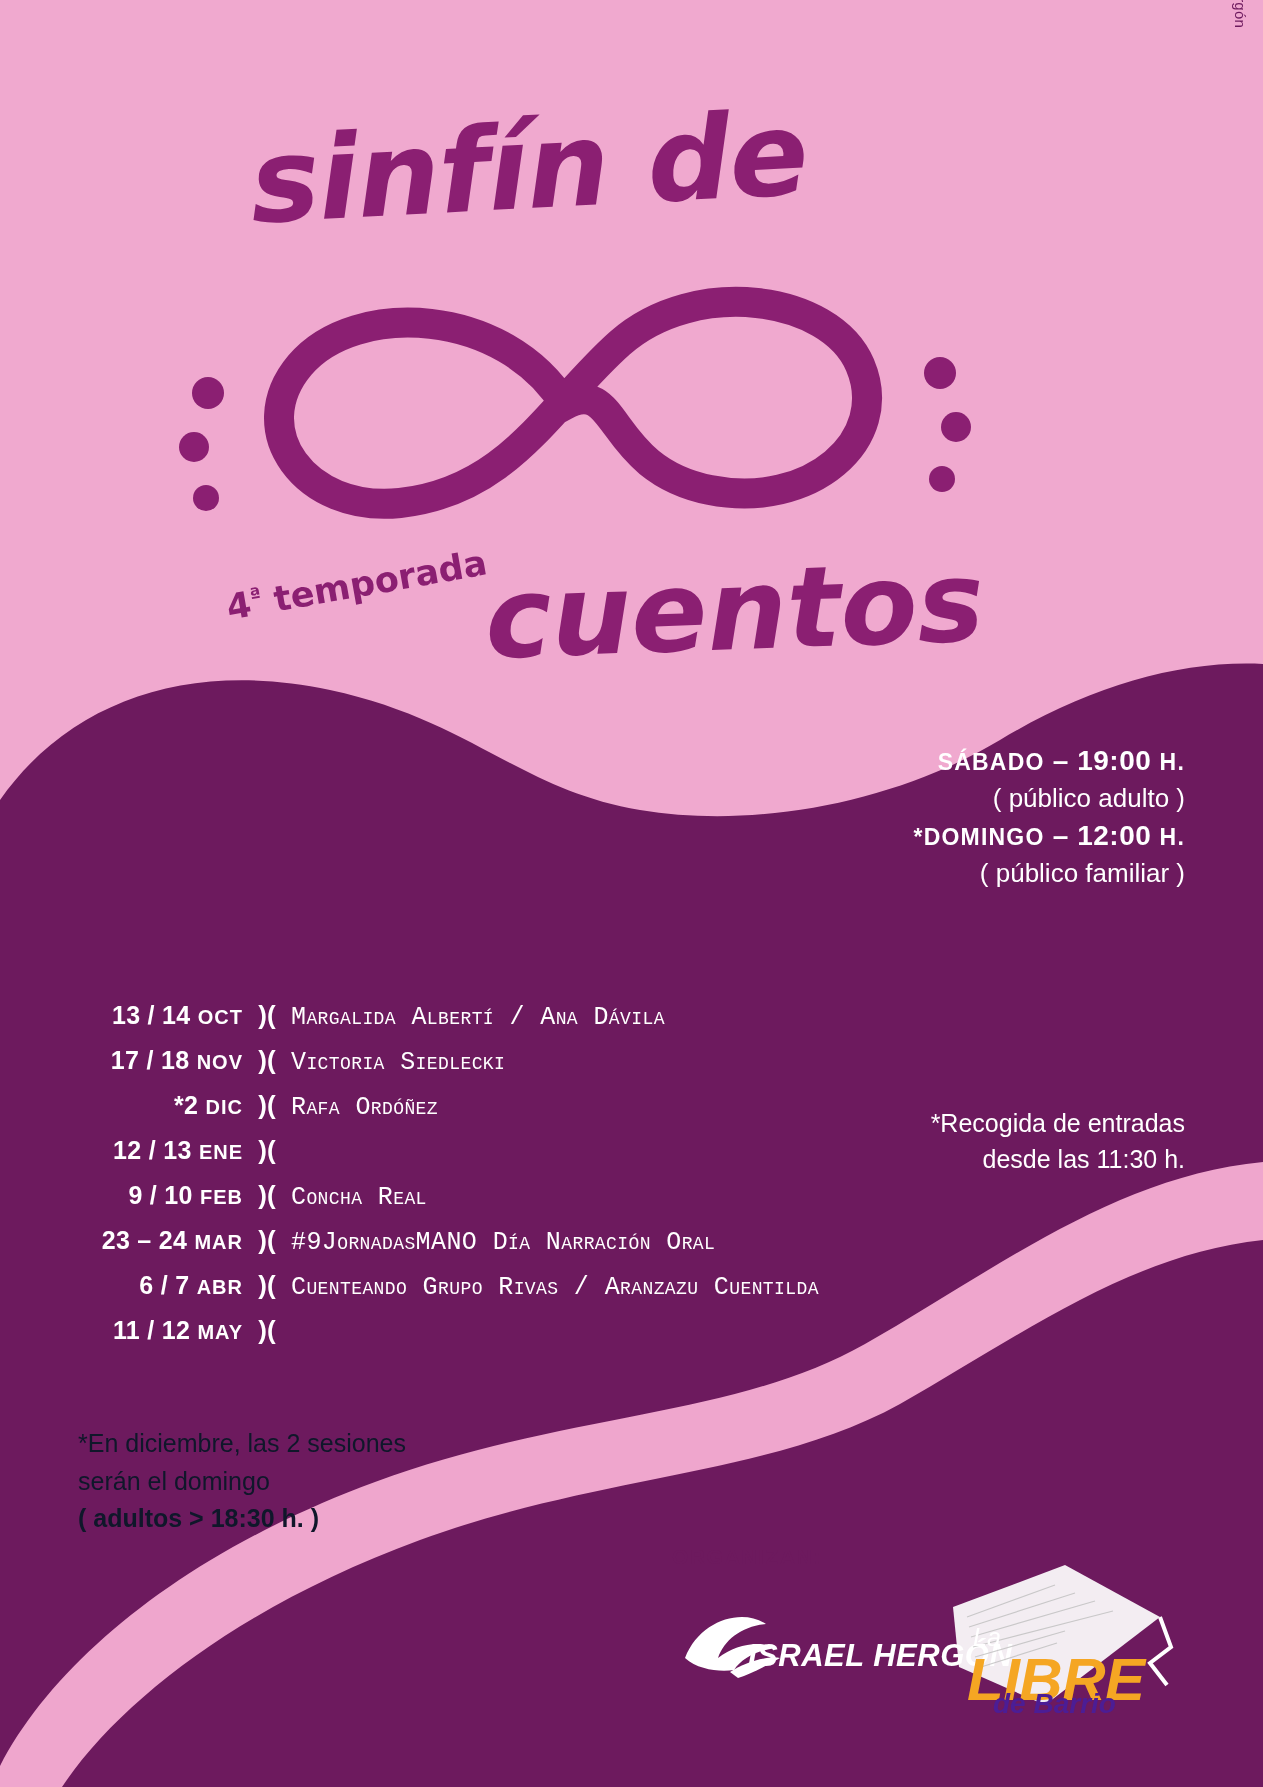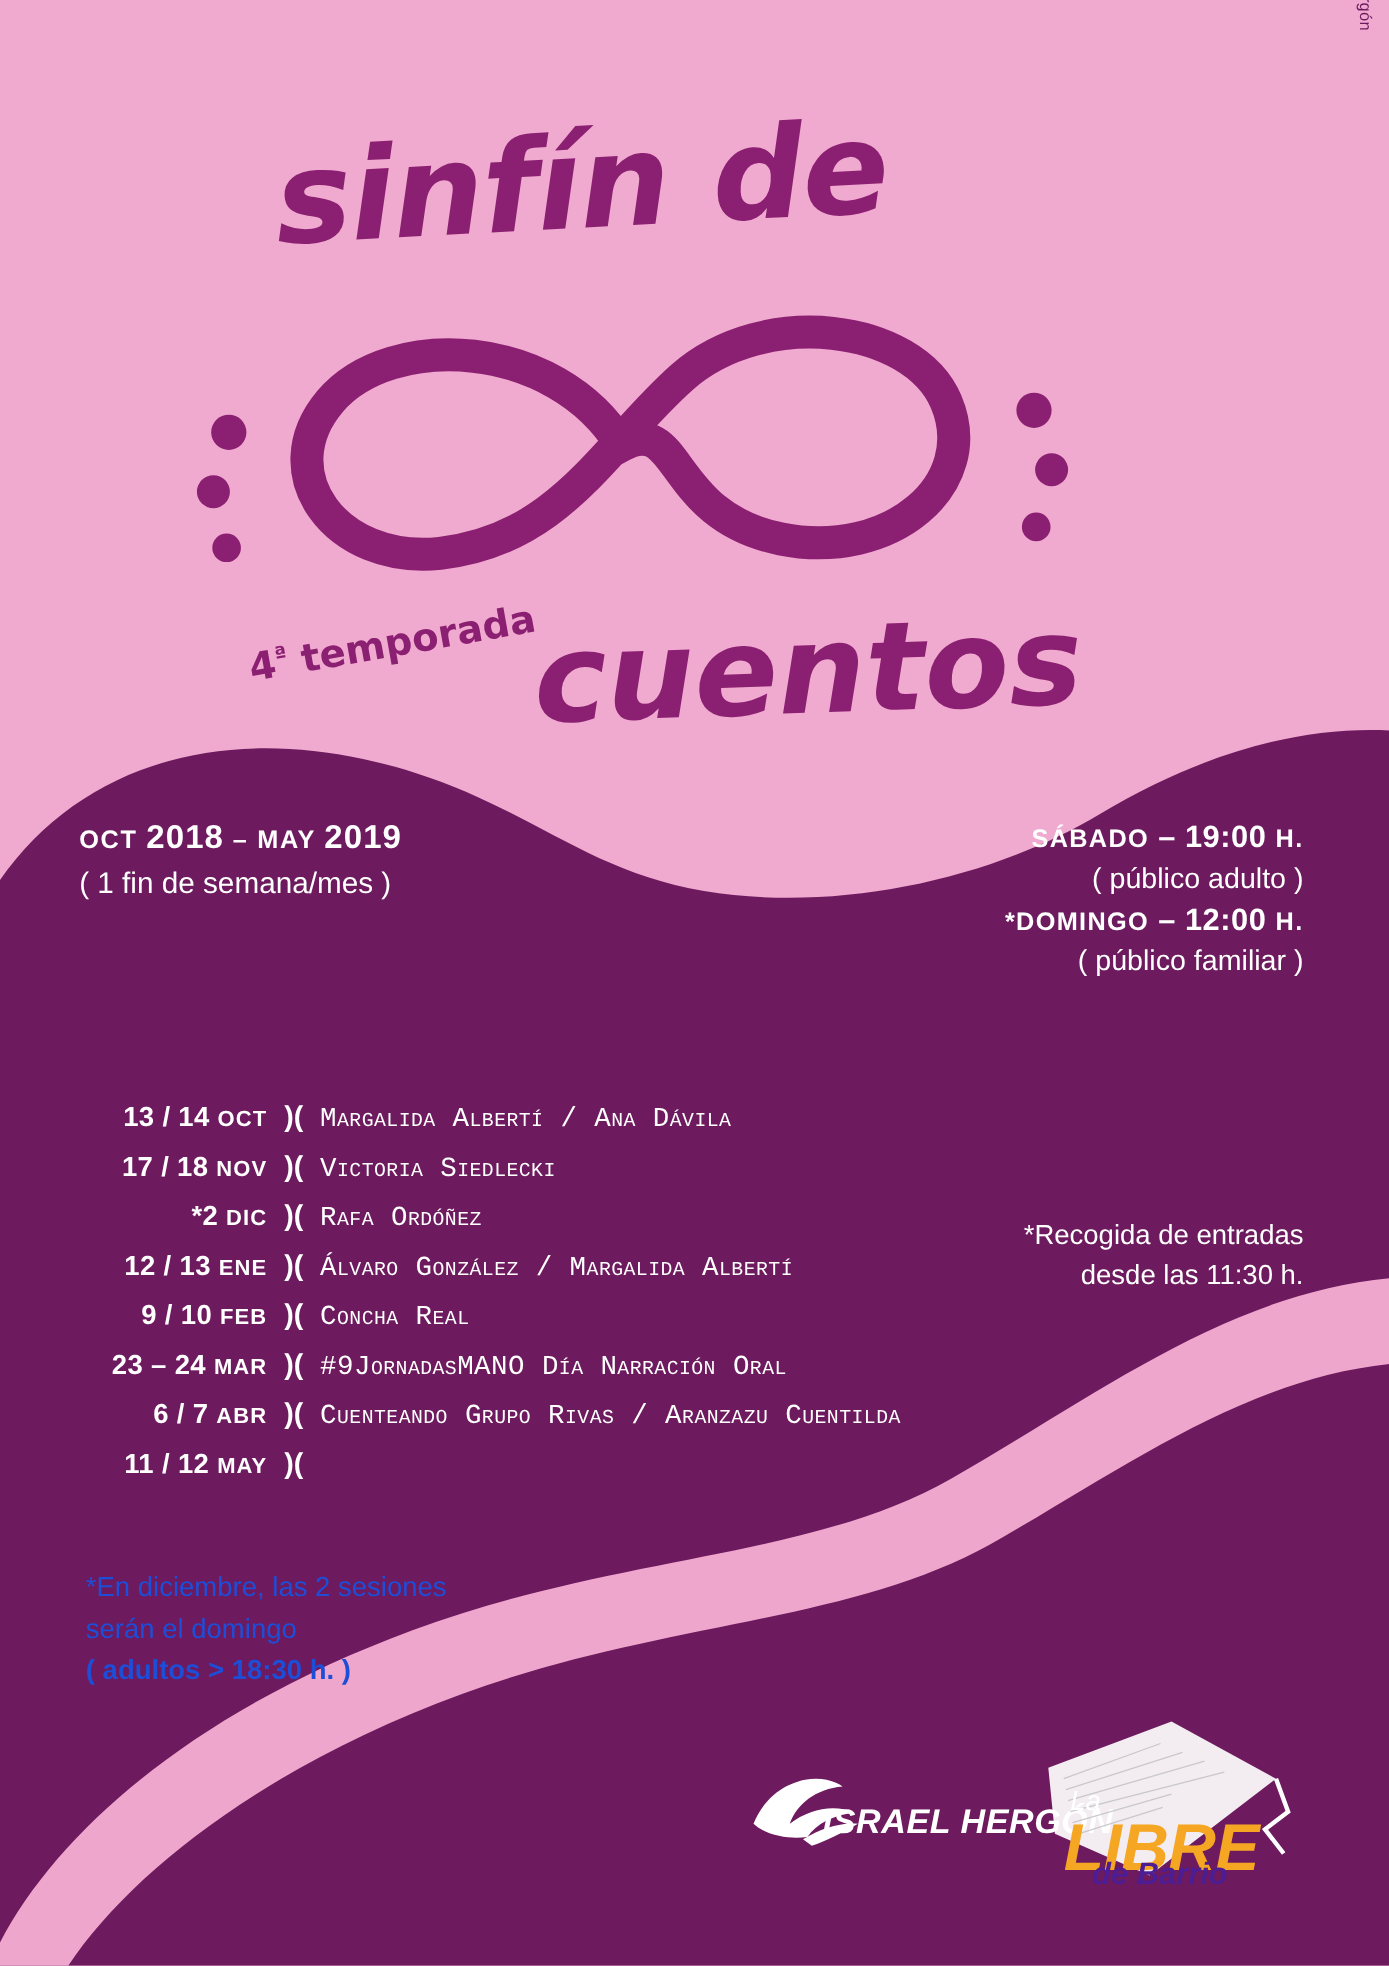--- a/index.html
+++ b/index.html
@@ -183,21 +183,21 @@
     font-variant: small-caps;
     white-space: nowrap;
     font-family: Liberation Mono, monospace;
   }
 
   
   .footnote {
     position: absolute;
     left: 78px;
     top: 1425px;
-    color: #1d4ed8;
+    color: #0f172a;
     font-size: 25px;
     line-height: 1.5;
   }
   .footnote .bold { font-weight: bold; }
 
   
   .organizan {
     position: absolute;
     left: 672px;
     top: 1545px;
@@ -296,24 +296,20 @@
     </svg>
   </div>
 
   <div class="temporada">
     <span>4</span><sup>ª</sup>
     <span>temporada</span>
   </div>
 
   <div class="title-cuentos">cuentos</div>
 
-  <div class="left-head">
-    <div class="range"><span class="small">OCT </span><span>2018</span><span class="small"> – MAY </span><span>2019</span></div>
-    <div class="sub">( 1 fin de semana/mes )</div>
-  </div>
 
   <div class="right-head">
     <div class="line1"><span class="sm">SÁBADO</span><span> – 19:00 </span><span class="sm">H.</span></div>
     <div class="line2">( público adulto )</div>
     <div class="line3"><span class="sm">*DOMINGO</span><span> – 12:00 </span><span class="sm">H.</span></div>
     <div class="line4">( público familiar )</div>
   </div>
 
   <div class="recogida" style="white-space:pre-line">*Recogida de entradas
 desde las 11:30 h.</div>
@@ -330,21 +326,20 @@
       <div class="who">Victoria Siedlecki</div>
     </div>
     <div class="row">
       <div class="date"><span>*2 </span><span class="mon">DIC</span></div>
       <div class="brk">)(</div>
       <div class="who">Rafa Ordóñez</div>
     </div>
     <div class="row">
       <div class="date"><span>12 / 13 </span><span class="mon">ENE</span></div>
       <div class="brk">)(</div>
-      <div class="who">Álvaro González / Margalida Albertí</div>
     </div>
     <div class="row">
       <div class="date"><span>9 / 10 </span><span class="mon">FEB</span></div>
       <div class="brk">)(</div>
       <div class="who">Concha Real</div>
     </div>
     <div class="row">
       <div class="date"><span>23 – 24 </span><span class="mon">MAR</span></div>
       <div class="brk">)(</div>
       <div class="who">#9JornadasMANO Día Narración Oral</div>

